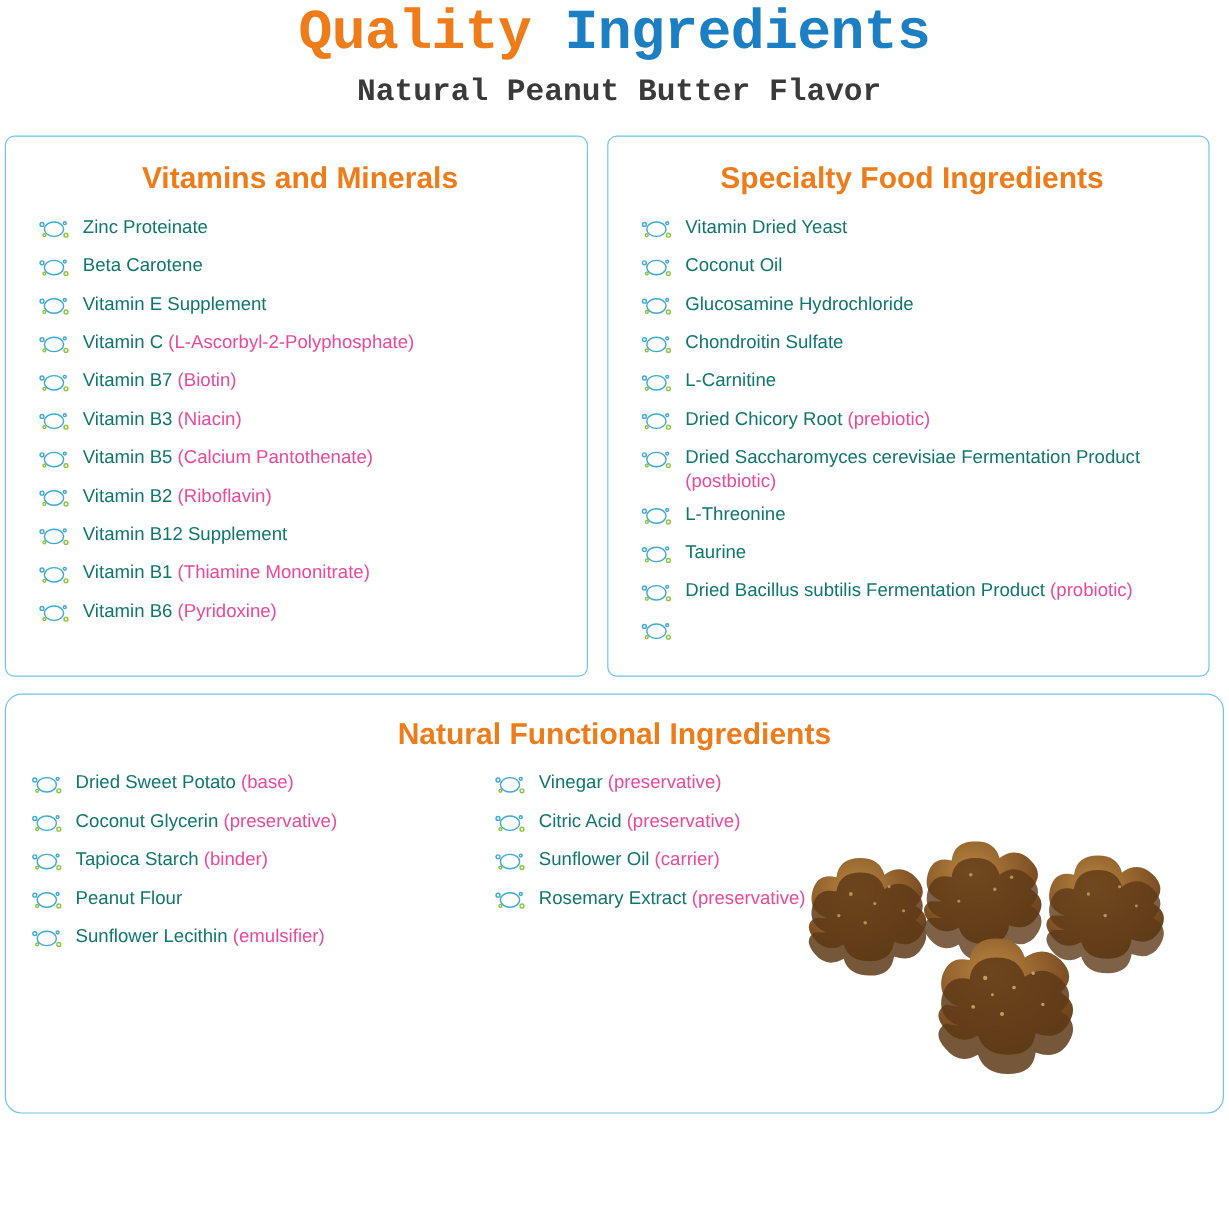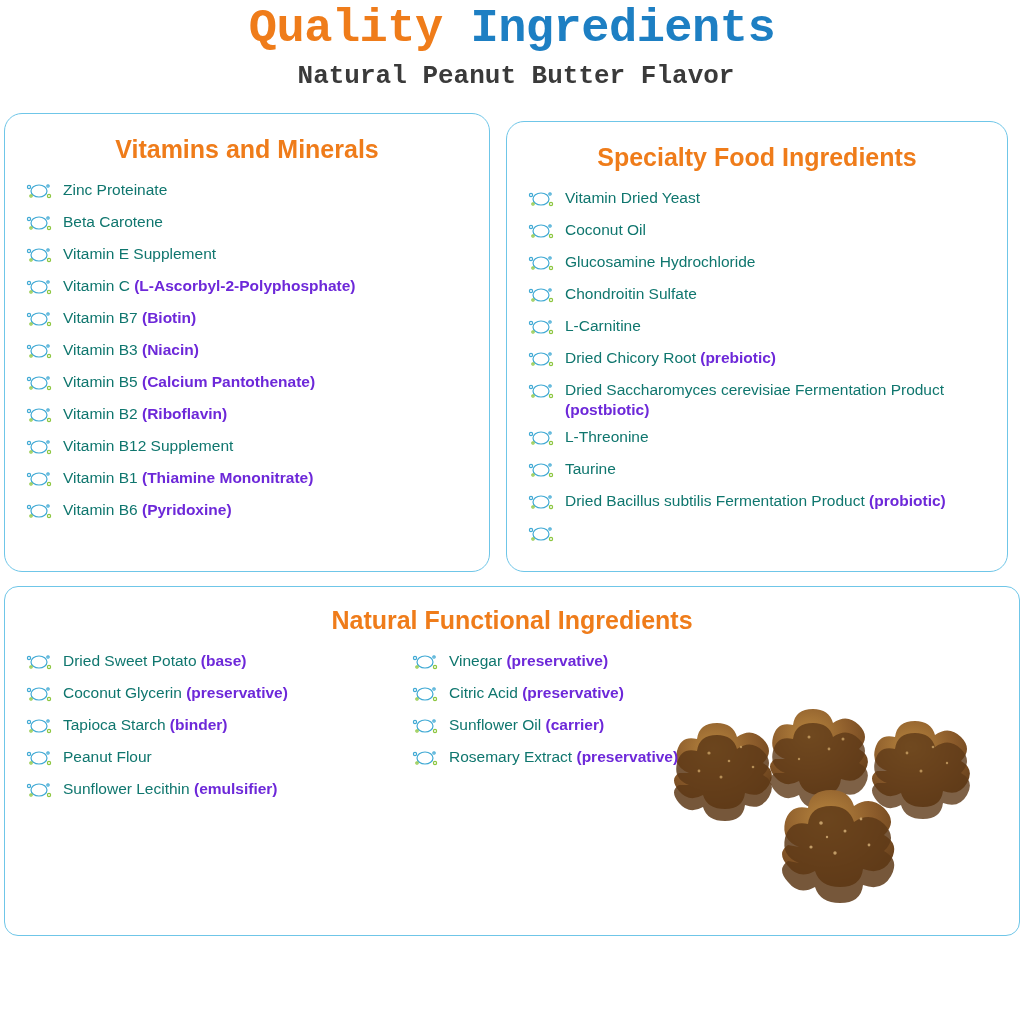--- a/index.html
+++ b/index.html
@@ -36,26 +36,26 @@
 
   
   .columns {
     display: flex;
     gap: 16px;
     padding: 0 4px;
     margin-top: 22px;
   }
   .panel {
     border: 1.5px solid #6fc6e8;
-    border-radius: 18px;
+    border-radius: 8px;
     background: #fff;
-    padding: 14px 18px 18px 18px;
+    padding: 14px 18px 18px 24px;
   }
   .panel.left  { width: 486px; }
-  .panel.right { width: 502px; margin-top: 8px; }
+  .panel.right { width: 502px; }
   .panel-title {
     color: #ef7c1a;
     font-size: 25px;
     font-weight: bold;
     text-align: center;
     line-height: 1.2;
     margin: 6px 0 14px 0;
   }
 
   
@@ -71,21 +71,21 @@
     margin-right: 8px;
     display: flex; align-items: center; justify-content: center;
   }
   .ing .txt {
     font-size: 15.5px;
     line-height: 1.25;
     color: #3a3a3a;
     padding-top: 2px;
   }
   .ing .txt b { font-weight: normal; color: #0f766e; }
-  .ing .txt .paren { font-weight: bold; color: #6d28d9; }
+  .ing .txt .paren { font-weight: normal; color: #ec4899; }
 
   
   .bottom-panel {
     margin: 14px 4px 12px 4px;
     border: 1.5px solid #6fc6e8;
     border-radius: 14px;
     padding: 12px 18px 12px 18px;
     position: relative;
     height: 350px;
   }

